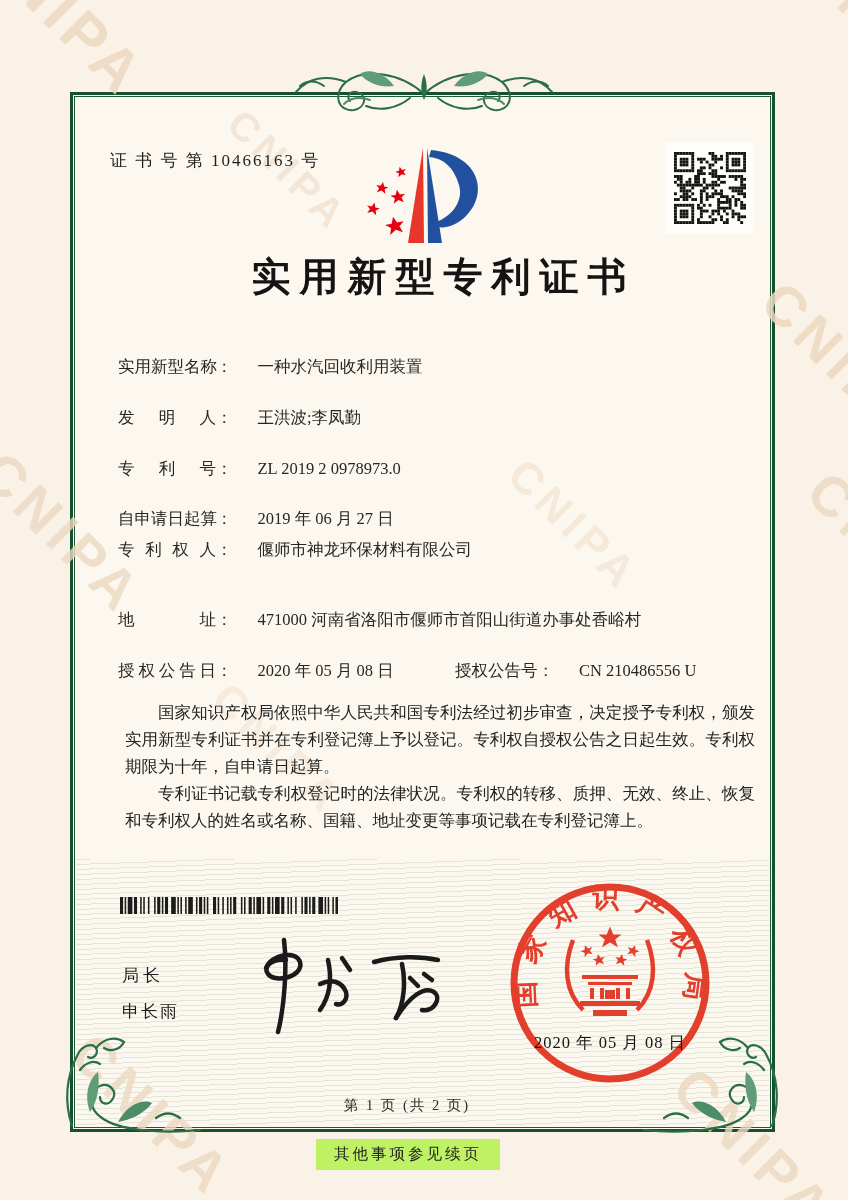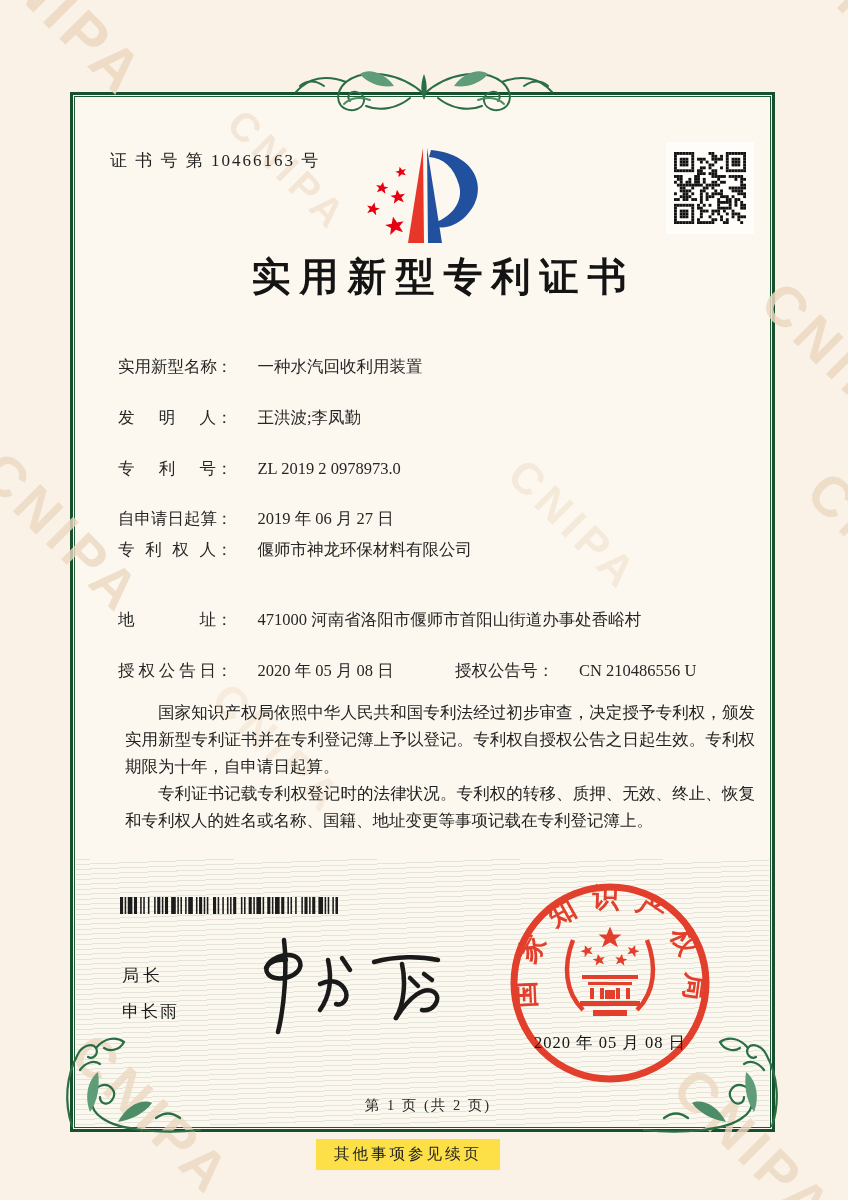--- a/index.html
+++ b/index.html
@@ -103,21 +103,21 @@
   .seal { left:505px; top:878px; opacity:.93; }
   .seal-date {
     left:512px; top:1032px; width:196px; text-align:center;
     font-size:16.5px; letter-spacing:1px; color:#141414; z-index:4;
   }
 
   .page-indicator { left:70px; top:1096px; width:674px; text-align:center;
                     font-size:14.5px; letter-spacing:2px; color:#2a2a2a; }
   .continuation {
     left:408px; top:1139px; transform:translateX(-50%);
-    background:#fde047; padding:5px 18px;
+    background:#bef264; padding:5px 18px;
     font-size:15.5px; letter-spacing:3px; color:#222; z-index:4; white-space:nowrap;
   }
 </style>
 </head>
 <body>
 
 <div class="wm wm1">CNIPA</div>
 <div class="wm wm2">CNIPA</div>
 <div class="wm wm3">CNIPA</div>
 <div class="wm wm4">CNIPA</div>
@@ -625,14 +625,14 @@
     <rect x="121" y="110" width="4" height="11"></rect>
     <rect x="100" y="112" width="10" height="9"></rect>
     <rect x="75" y="123" width="60" height="5"></rect>
     <path d="M68,62 C58,88 60,114 78,132" fill="none" stroke="#e0321f" stroke-width="4.5"></path>
     <path d="M142,62 C152,88 150,114 132,132" fill="none" stroke="#e0321f" stroke-width="4.5"></path>
     <rect x="88" y="132" width="34" height="6"></rect>
   </g>
 </svg>
 <div class="content seal-date" style="position:absolute;">2020 年 05 月 08 日</div>
 
-<div class="content page-indicator" style="position:absolute;margin-left:21px;">第 1 页 (共 2 页)</div>
+<div class="content page-indicator" style="position:absolute;">第 1 页 (共 2 页)</div>
 <div class="content continuation" style="position:absolute;">其他事项参见续页</div>
 
 </body></html>

